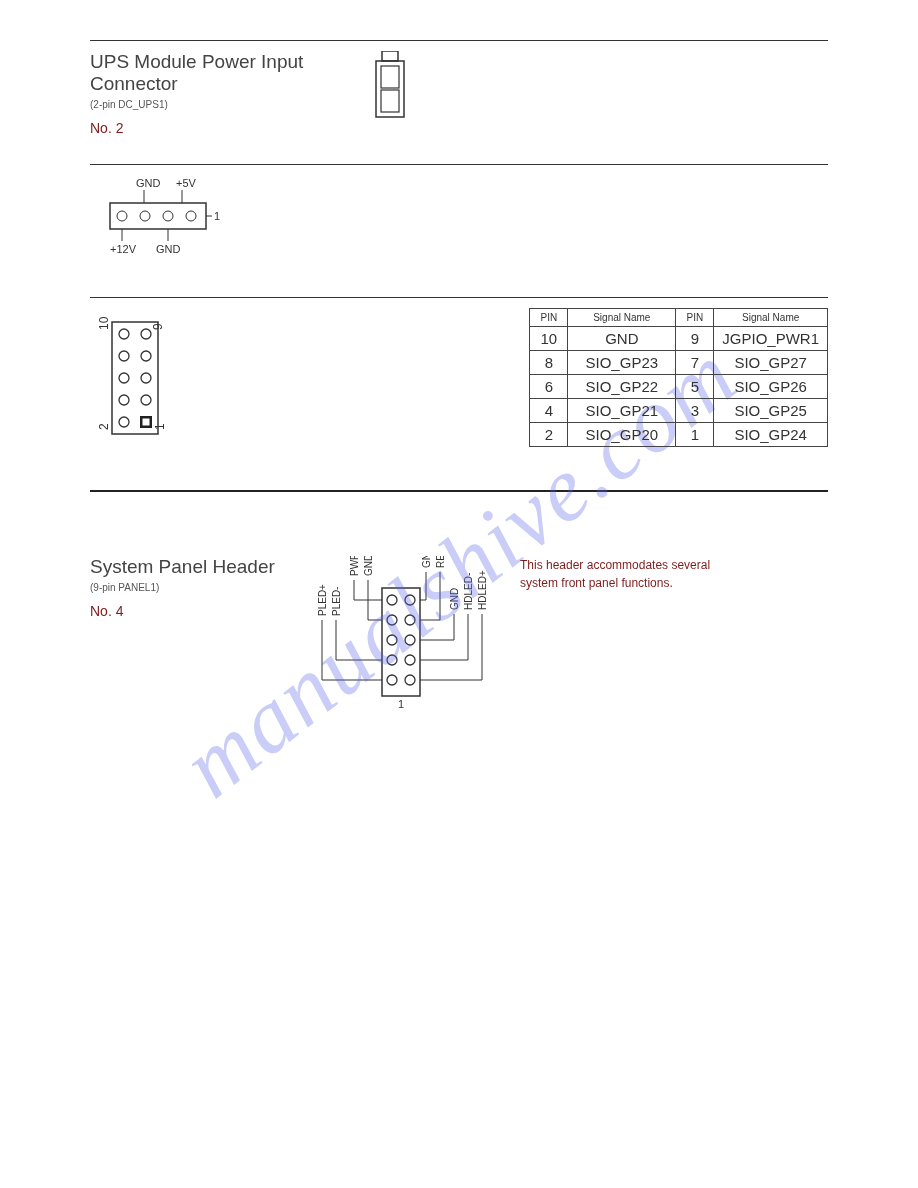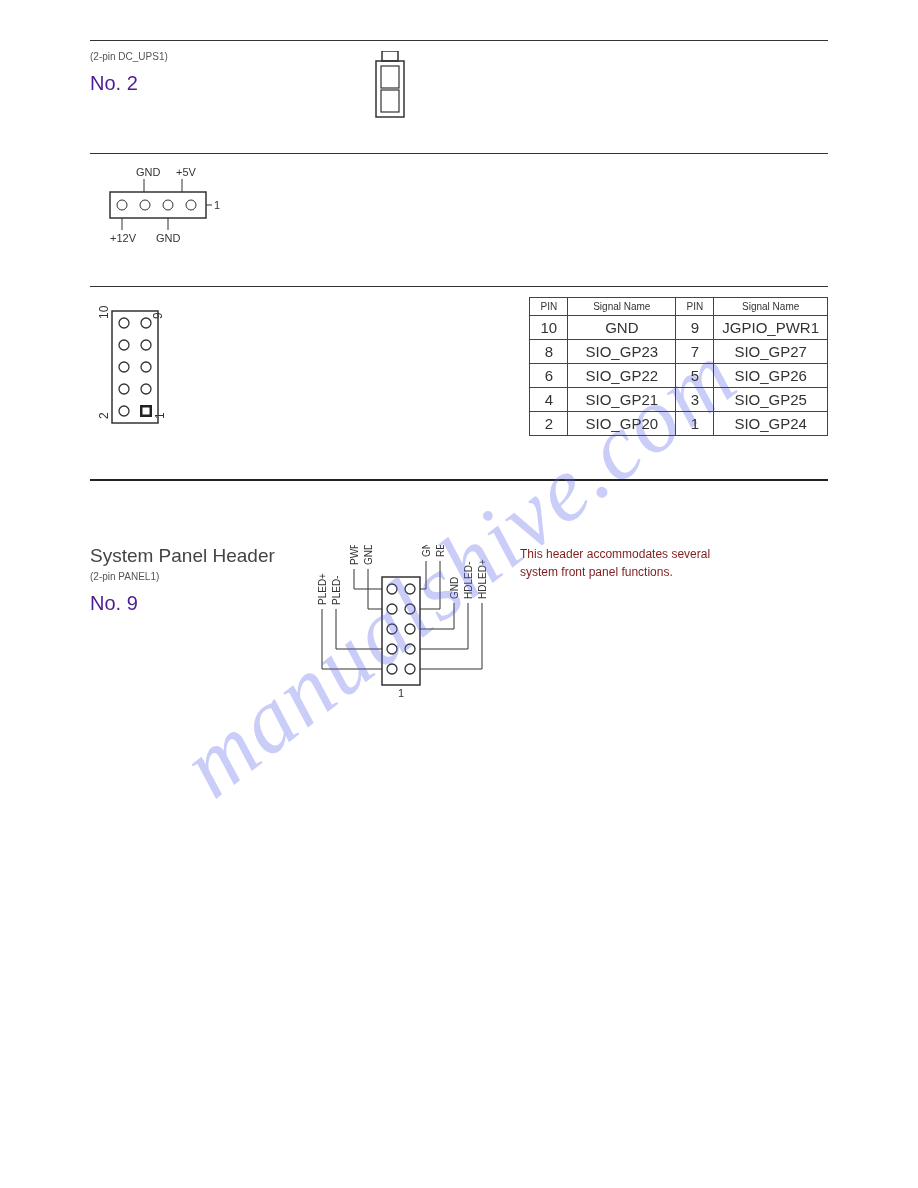--- a/index.html
+++ b/index.html
@@ -12,21 +12,21 @@
     padding: 40px 90px;
     position: relative;
   }
   .section {
     border-top: 1.5px solid #333;
     padding: 10px 0 28px 0;
     position: relative;
   }
   .sec-title { font-size: 19px; color: #444; margin-bottom: 4px; }
   .sec-sub   { font-size: 10px; color: #555; margin-bottom: 10px; }
-  .sec-no    { font-size: 20px; color: #4c1d95; }
+  .sec-no    { font-size: 14px; color: #7f1d1d; }
   .row { display: flex; align-items: flex-start; gap: 20px; }
   .left-col { width: 260px; flex-shrink: 0; }
   .diagram { flex-shrink: 0; }
   .thick-hr { border-top: 2.5px solid #222; margin-top: 10px; }
 
   
   table.pin-table { border-collapse: collapse; font-size: 15px; }
   table.pin-table td, table.pin-table th {
     border: 1px solid #444; padding: 3px 8px; text-align: center;
     font-weight: normal; color: #333;
@@ -53,20 +53,21 @@
   }
 </style>
 </head>
 <body>
 
 <div class="watermark">manualshive.com</div>
 
 <div class="section">
   <div class="row">
     <div class="left-col">
+      <div class="sec-title">UPS Module Power Input Connector</div>
       <div class="sec-sub">(2-pin DC_UPS1)</div>
       <div class="sec-no">No. 2</div>
     </div>
     <div class="diagram">
       <svg width="40" height="70" viewBox="0 0 40 70">
         <rect x="12" y="0" width="16" height="10" fill="none" stroke="#333" stroke-width="1.5"></rect>
         <rect x="6" y="10" width="28" height="56" fill="none" stroke="#333" stroke-width="1.5"></rect>
         <rect x="11" y="15" width="18" height="22" fill="none" stroke="#333" stroke-width="1.2"></rect>
         <rect x="11" y="39" width="18" height="22" fill="none" stroke="#333" stroke-width="1.2"></rect>
       </svg>
@@ -164,22 +165,22 @@
       </table>
   </div>
 </div>
 
 <div class="thick-hr"></div>
 
 <div style="padding-top:64px;">
   <div class="row">
     <div class="left-col" style="width:200px;">
       <div class="sec-title">System Panel Header</div>
-      <div class="sec-sub">(2-pin PANEL1)</div>
-      <div class="sec-no">No. 9</div>
+      <div class="sec-sub">(9-pin PANEL1)</div>
+      <div class="sec-no">No. 4</div>
     </div>
     <div class="diagram">
       <svg width="190" height="160" viewBox="0 0 190 160">
 
         <text x="48" y="20" font-size="10" fill="#333" transform="rotate(-90 48 20)">PWRBTN#</text>
         <text x="62" y="20" font-size="10" fill="#333" transform="rotate(-90 62 20)">GND</text>
         <text x="30" y="60" font-size="10" fill="#333" transform="rotate(-90 30 60)">PLED-</text>
         <text x="16" y="60" font-size="10" fill="#333" transform="rotate(-90 16 60)">PLED+</text>
 
         <text x="120" y="12" font-size="10" fill="#333" transform="rotate(-90 120 12)">GND</text>

